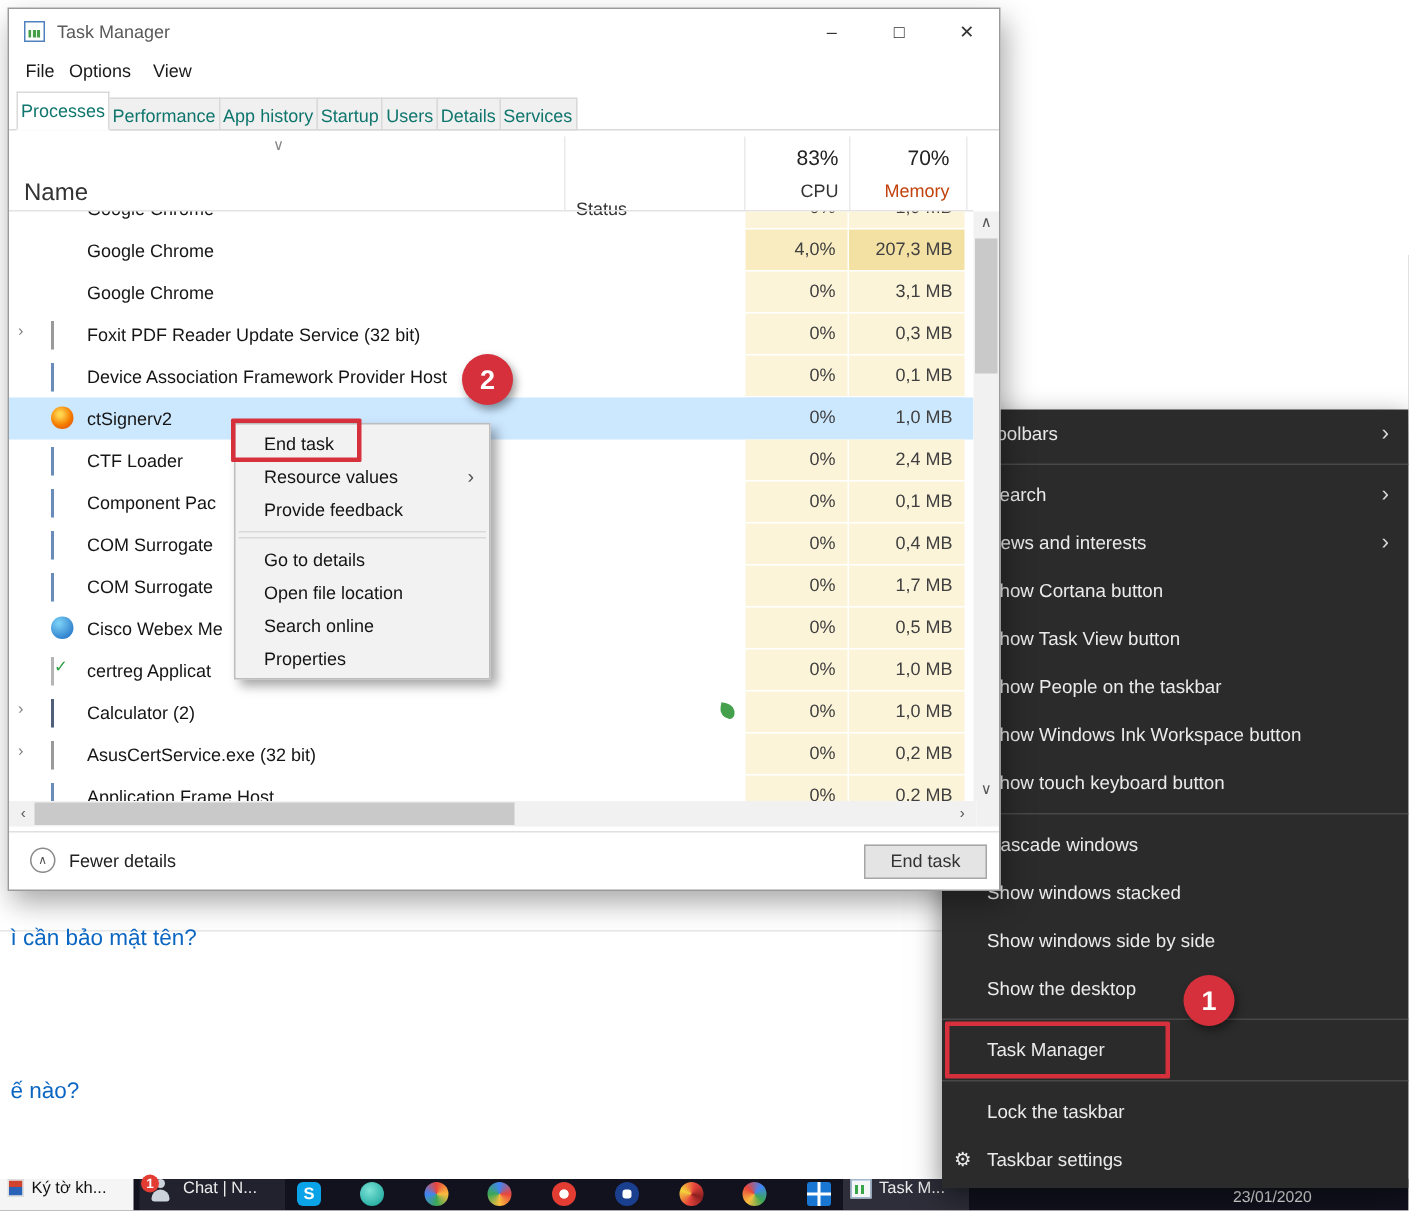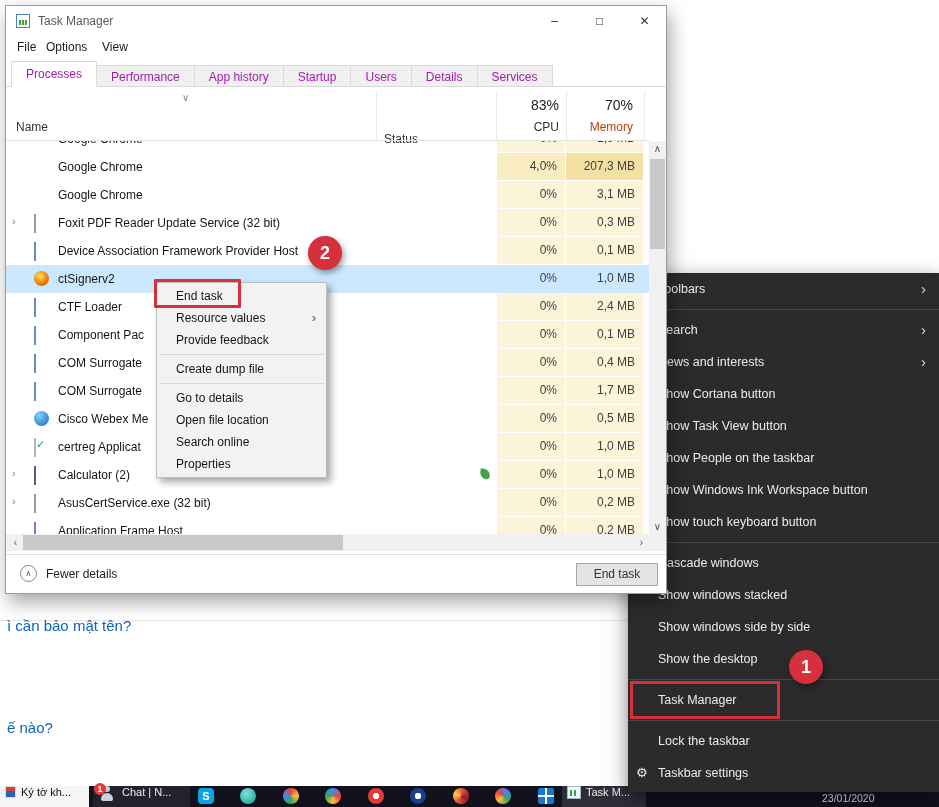--- a/index.html
+++ b/index.html
@@ -61,26 +61,26 @@
                      background:repeating-linear-gradient(90deg,#43a047 0 2px,#e8f5e9 2px 3px); }
   .tmw-title { position:absolute; left:32px; top:8px; font-size:12px; color:#5a5a5a; }
   .cap { position:absolute; top:1px; width:45px; height:28px; text-align:center; line-height:28px; font-size:12px; color:#333; }
   .cap-min { left:526px; } .cap-max { left:571px; } .cap-close { left:616px; }
 
   .mb { position:absolute; top:34px; font-size:12px; color:#1a1a1a; }
   .mb-file { left:11px; } .mb-options { left:40px; } .mb-view { left:96px; }
 
   .tabs { position:absolute; left:0; top:54px; width:660px; height:27px; display:flex; align-items:flex-end; padding-left:5px; }
   .tabs::after { content:""; position:absolute; left:0; bottom:0; width:660px; height:1px; background:#d9d9d9; }
-  .tab { height:22px; line-height:22px; padding:0 14px; font-size:12px; color:#a21caf; background:#f0f0f0;
+  .tab { height:22px; line-height:22px; padding:0 2px; font-size:12px; color:#0f766e; background:#f0f0f0;
          border:1px solid #d9d9d9; margin-right:-1px; position:relative; }
   .tab.active { height:26px; line-height:25px; background:#fff; border-bottom:1px solid #fff; z-index:2; }
 
   .sortc { position:absolute; left:176px; top:86px; font-size:10px; color:#888; }
-  .h-name { position:absolute; left:10px; top:114px; font-size:12px; color:#333; }
+  .h-name { position:absolute; left:10px; top:114px; font-size:16px; color:#333; }
   .h-status { position:absolute; left:378px; top:126px; font-size:12px; color:#333; }
   .h-cpu-p { position:absolute; left:470px; top:91px; width:83px; text-align:right; font-size:14px; color:#222; }
   .h-cpu   { position:absolute; left:470px; top:114px; width:83px; text-align:right; font-size:12px; color:#333; }
   .h-mem-p { position:absolute; left:544px; top:91px; width:83px; text-align:right; font-size:14px; color:#222; }
   .h-mem   { position:absolute; left:544px; top:114px; width:83px; text-align:right; font-size:12px; color:#c2410c; }
   .vl { position:absolute; top:85px; height:49px; width:1px; background:#eaeaea; }
   .vl1{left:370px}.vl2{left:490px}.vl3{left:560px}.vl4{left:638px}
   .hline { position:absolute; left:0; top:134px; width:643px; height:1px; background:#e3e3e3; }
 
   .plist { position:absolute; left:0; top:135px; width:643px; height:393px; overflow:hidden; }
@@ -394,23 +394,20 @@
         <span>End task</span>
       </div>
       <div class="ci">
         <span>Resource values</span>
         <span class="sub">›</span>
       </div>
       <div class="ci">
         <span>Provide feedback</span>
       </div>
       <div class="csep"></div>
-      <div class="ci">
-        <span>Create dump file</span>
-      </div>
       <div class="csep"></div>
       <div class="ci">
         <span>Go to details</span>
       </div>
       <div class="ci">
         <span>Open file location</span>
       </div>
       <div class="ci">
         <span>Search online</span>
       </div>

